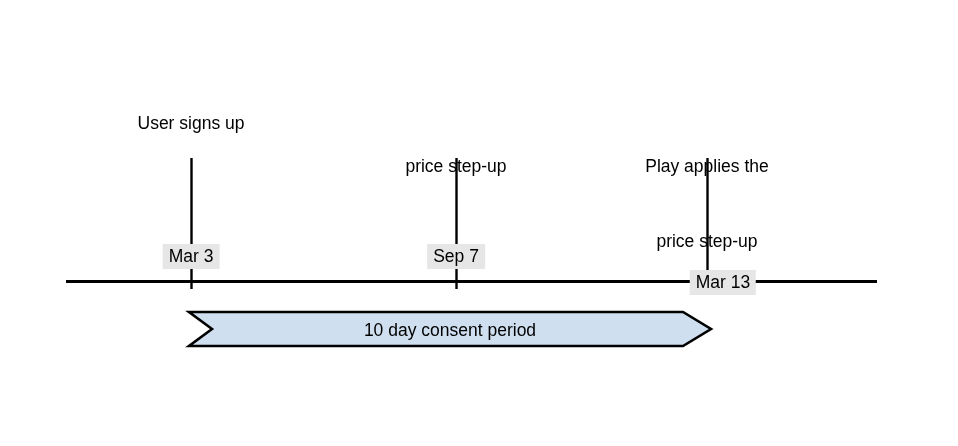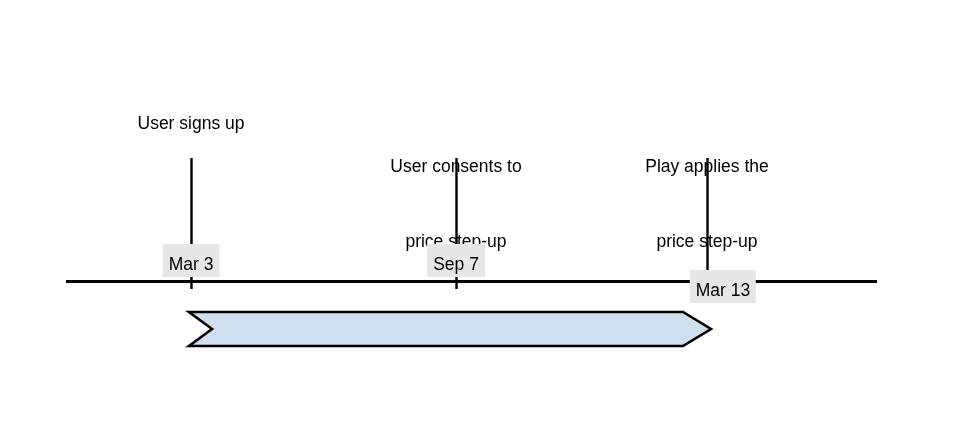--- a/index.html
+++ b/index.html
@@ -33,21 +33,21 @@
     color: #000000;
     white-space: pre;
     transform: translateX(-50%);
   }
   .date-chip {
     position: absolute;
     font-size: 17.5px;
     line-height: 22px;
     color: #000000;
     background: #e6e6e6;
-    padding: 9px 6px 2px 6px;
+    padding: 1px 6px 2px 6px;
     white-space: nowrap;
     transform: translateX(-50%);
   }
   .band-label {
     position: absolute;
     font-size: 17.5px;
     line-height: 22px;
     color: #000000;
     white-space: nowrap;
     transform: translate(-50%, -50%);
@@ -66,27 +66,27 @@
     <line x1="191.5" y1="158" x2="191.5" y2="289" stroke="#000000" stroke-width="2.4"></line>
     <line x1="456.5" y1="158" x2="456.5" y2="289" stroke="#000000" stroke-width="2.4"></line>
     <line x1="707.5" y1="158" x2="707.5" y2="289" stroke="#000000" stroke-width="2.4"></line>
 
     <polygon points="189,312 683,312 711,329 683,346 189,346 212,329" fill="#cfdfef" stroke="#000000" stroke-width="2.6" stroke-linejoin="miter"></polygon>
   </svg>
 
   <div class="evt-title" style="left:191px; top:111px; width:220px;">User signs up</div>
 
   <div class="evt-title" style="left:456px; top:104px; width:240px;">
-    <div>User consents to</div>
     <div>price step-up</div>
   </div>
 
   <div class="evt-title" style="left:707px; top:104px; width:240px;">
     <div>Play applies the</div>
     <div>price step-up</div>
   </div>
 
   <div class="date-chip" style="left:191px; top:244px;">Mar 3</div>
   <div class="date-chip" style="left:456px; top:244px;">Sep 7</div>
   <div class="date-chip" style="left:723px; top:244px;margin-top:26px;">Mar 13</div>
 
+  <div class="band-label" style="left:450px; top:330px;">10 day consent period</div>
 
 </div>
 
 </body></html>

